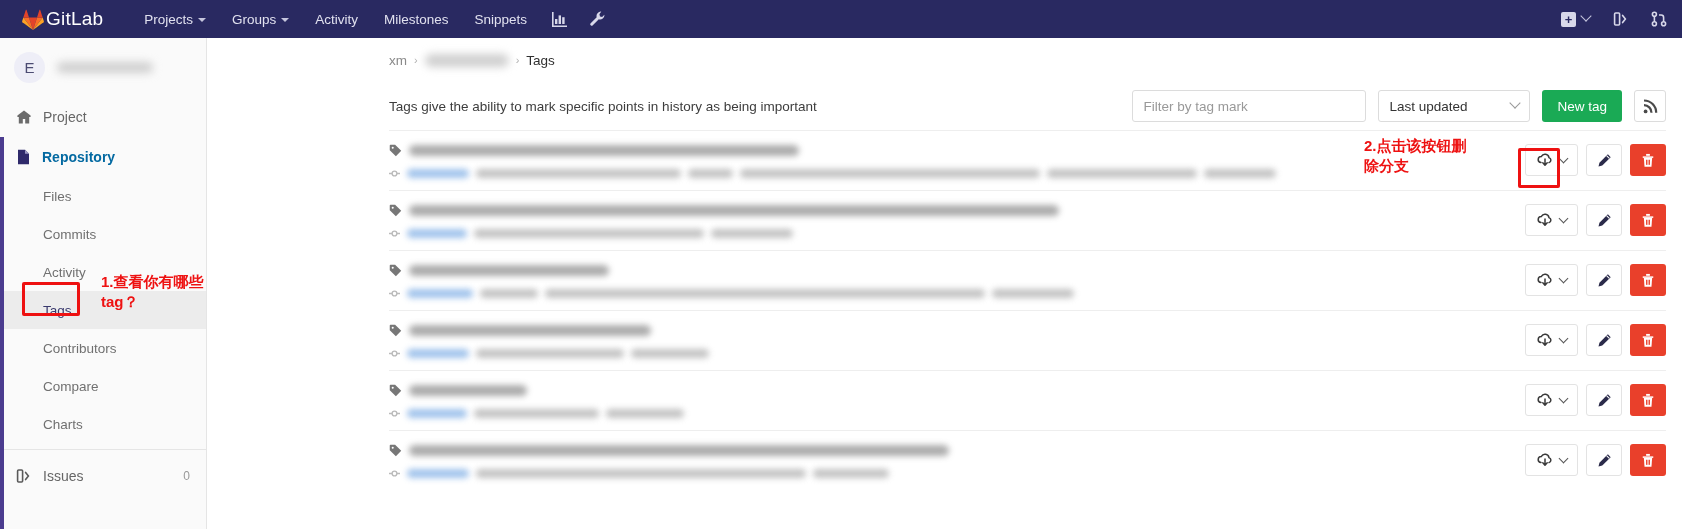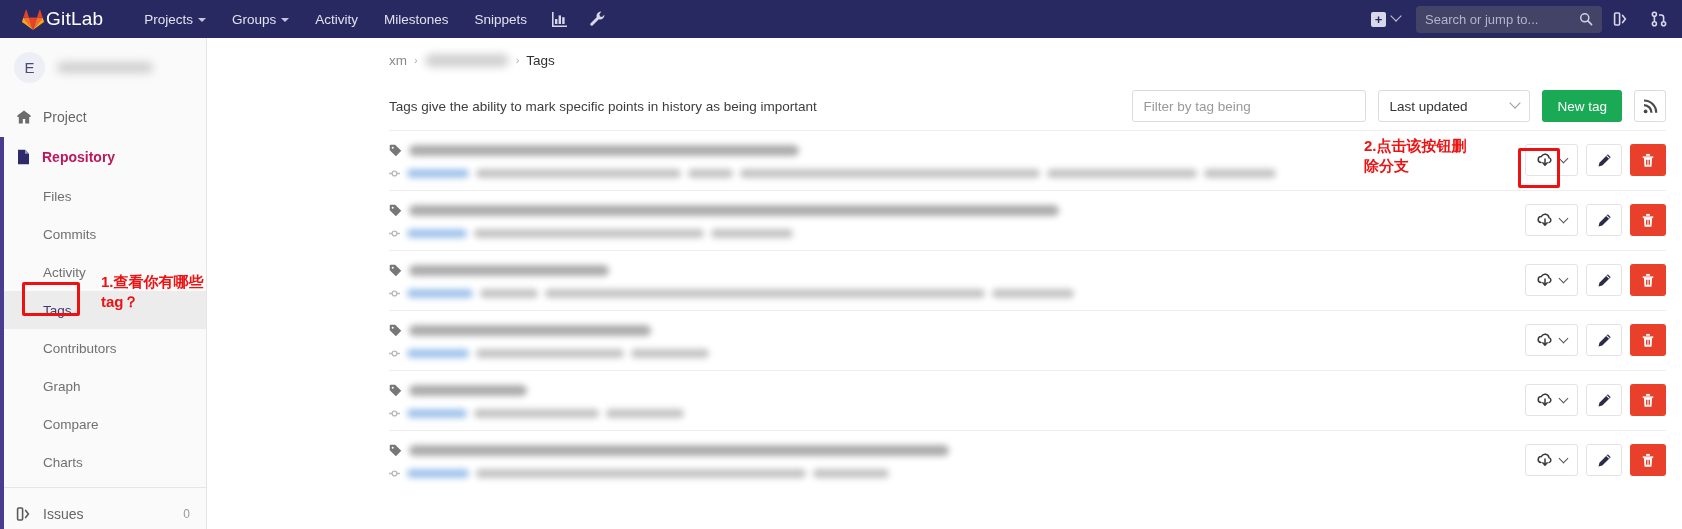--- a/index.html
+++ b/index.html
@@ -62,21 +62,21 @@
   .avatar {
     width: 31px; height: 31px; border-radius: 50%; background: #eeeef7;
     color: #4c4c72; font-size: 15px; display: flex; align-items: center; justify-content: center;
   }
   .blur-txt { filter: blur(4px); background: #cfcfcf; border-radius: 7px; height: 11px; }
   .side-item {
     display: flex; align-items: center; gap: 11px;
     height: 40px; padding-left: 16px; color: #666; font-size: 14px; cursor: pointer;
     position: relative;
   }
-  .side-item.active { color: #be185d; font-weight: bold; background: transparent; text-align: right; }
+  .side-item.active { color: #0369a1; font-weight: bold; background: transparent; text-align: right; }
   .side-item.active::before {
     content: ""; position: absolute; left: 0; top: 0; bottom: 0; width: 4px; background: #4b3c8f;
   }
   .side-sub {
     display: flex; align-items: center; height: 38px;
     padding-left: 43px; color: #707070; font-size: 13.5px; cursor: pointer;
   }
   .side-sub.selected { background: #ececec; color: #3a3a6e; }
   .side-divider { height: 1px; background: #e5e5e5; margin: 6px 0; }
   .side-count { margin-left: auto; margin-right: 16px; color: #999; font-size: 12px; }
@@ -208,27 +208,20 @@
         <path fill="#d8d8ea" d="M11.3.6a4.4 4.4 0 0 0-4.6 5.6L.7 12.2a1.5 1.5 0 0 0 0 2.1 1.5 1.5 0 0 0 2.1 0l6-6a4.4 4.4 0 0 0 5.6-4.6l-2.3 2.3-2.1-.6-.6-2.1z"></path>
       </svg>
     </div>
   </div>
 
   <div class="nav-right">
     <div class="plus-wrap">
       <span class="plus-box">+</span>
       <i class="chev-d"></i>
     </div>
-    <div class="search-box">
-      <span class="ph">Search or jump to...</span>
-      <svg class="mag" viewBox="0 0 16 16">
-        <circle cx="6.6" cy="6.6" r="4.6" fill="none" stroke="#d0d0e4" stroke-width="1.7"></circle>
-        <path d="M10.2 10.2 14.4 14.4" stroke="#d0d0e4" stroke-width="1.8" stroke-linecap="round"></path>
-      </svg>
-    </div>
     <div class="nav-sq">
       <svg width="16" height="16" viewBox="0 0 16 16">
         <rect x="1.6" y="2" width="5" height="12" rx="1" fill="none" stroke="#d8d8ea" stroke-width="1.6"></rect>
         <path d="M9.6 4.4 12.4 8l-2.8 3.6" fill="none" stroke="#d8d8ea" stroke-width="1.6" stroke-linecap="round"></path>
       </svg>
     </div>
     <div class="nav-sq">
       <svg width="16" height="16" viewBox="0 0 16 16">
         <circle cx="3.4" cy="3.2" r="2" fill="none" stroke="#d8d8ea" stroke-width="1.6"></circle>
         <circle cx="3.4" cy="12.8" r="2" fill="none" stroke="#d8d8ea" stroke-width="1.6"></circle>
@@ -271,23 +264,20 @@
   <div class="side-sub">
     <span>Activity</span>
   </div>
   <div class="side-sub selected">
     <span>Tags</span>
   </div>
   <div class="side-sub">
     <span>Contributors</span>
   </div>
   <div class="side-sub">
-    <span>Graph</span>
-  </div>
-  <div class="side-sub">
     <span>Compare</span>
   </div>
   <div class="side-sub">
     <span>Charts</span>
   </div>
 
   <div class="side-divider"></div>
 
   <div class="side-item">
     <svg width="16" height="16" viewBox="0 0 16 16">
@@ -306,21 +296,21 @@
     <span class="bc-sep">›</span>
     <span class="blur-txt" style="width:84px;height:13px"></span>
     <span class="bc-sep">›</span>
     <span class="bc-cur">Tags</span>
   </div>
 
   <div class="toolbar">
     <div class="tb-desc">Tags give the ability to mark specific points in history as being important</div>
     <div class="tb-right">
       <div class="filter-input">
-        <span>Filter by tag being</span>
+        <span>Filter by tag mark</span>
       </div>
       <div class="sort-select">
         <span>Last updated</span>
         <i class="chev-g chev"></i>
       </div>
       <button class="btn-new">New tag</button>
       <div class="btn-rss">
         <svg width="15" height="15" viewBox="0 0 15 15">
           <circle cx="2.6" cy="12.4" r="1.9" fill="#4a4a4a"></circle>
           <path d="M1 7.3a6.4 6.4 0 0 1 6.4 6.4h2.2A8.6 8.6 0 0 0 1 5.1z" fill="#4a4a4a"></path>

